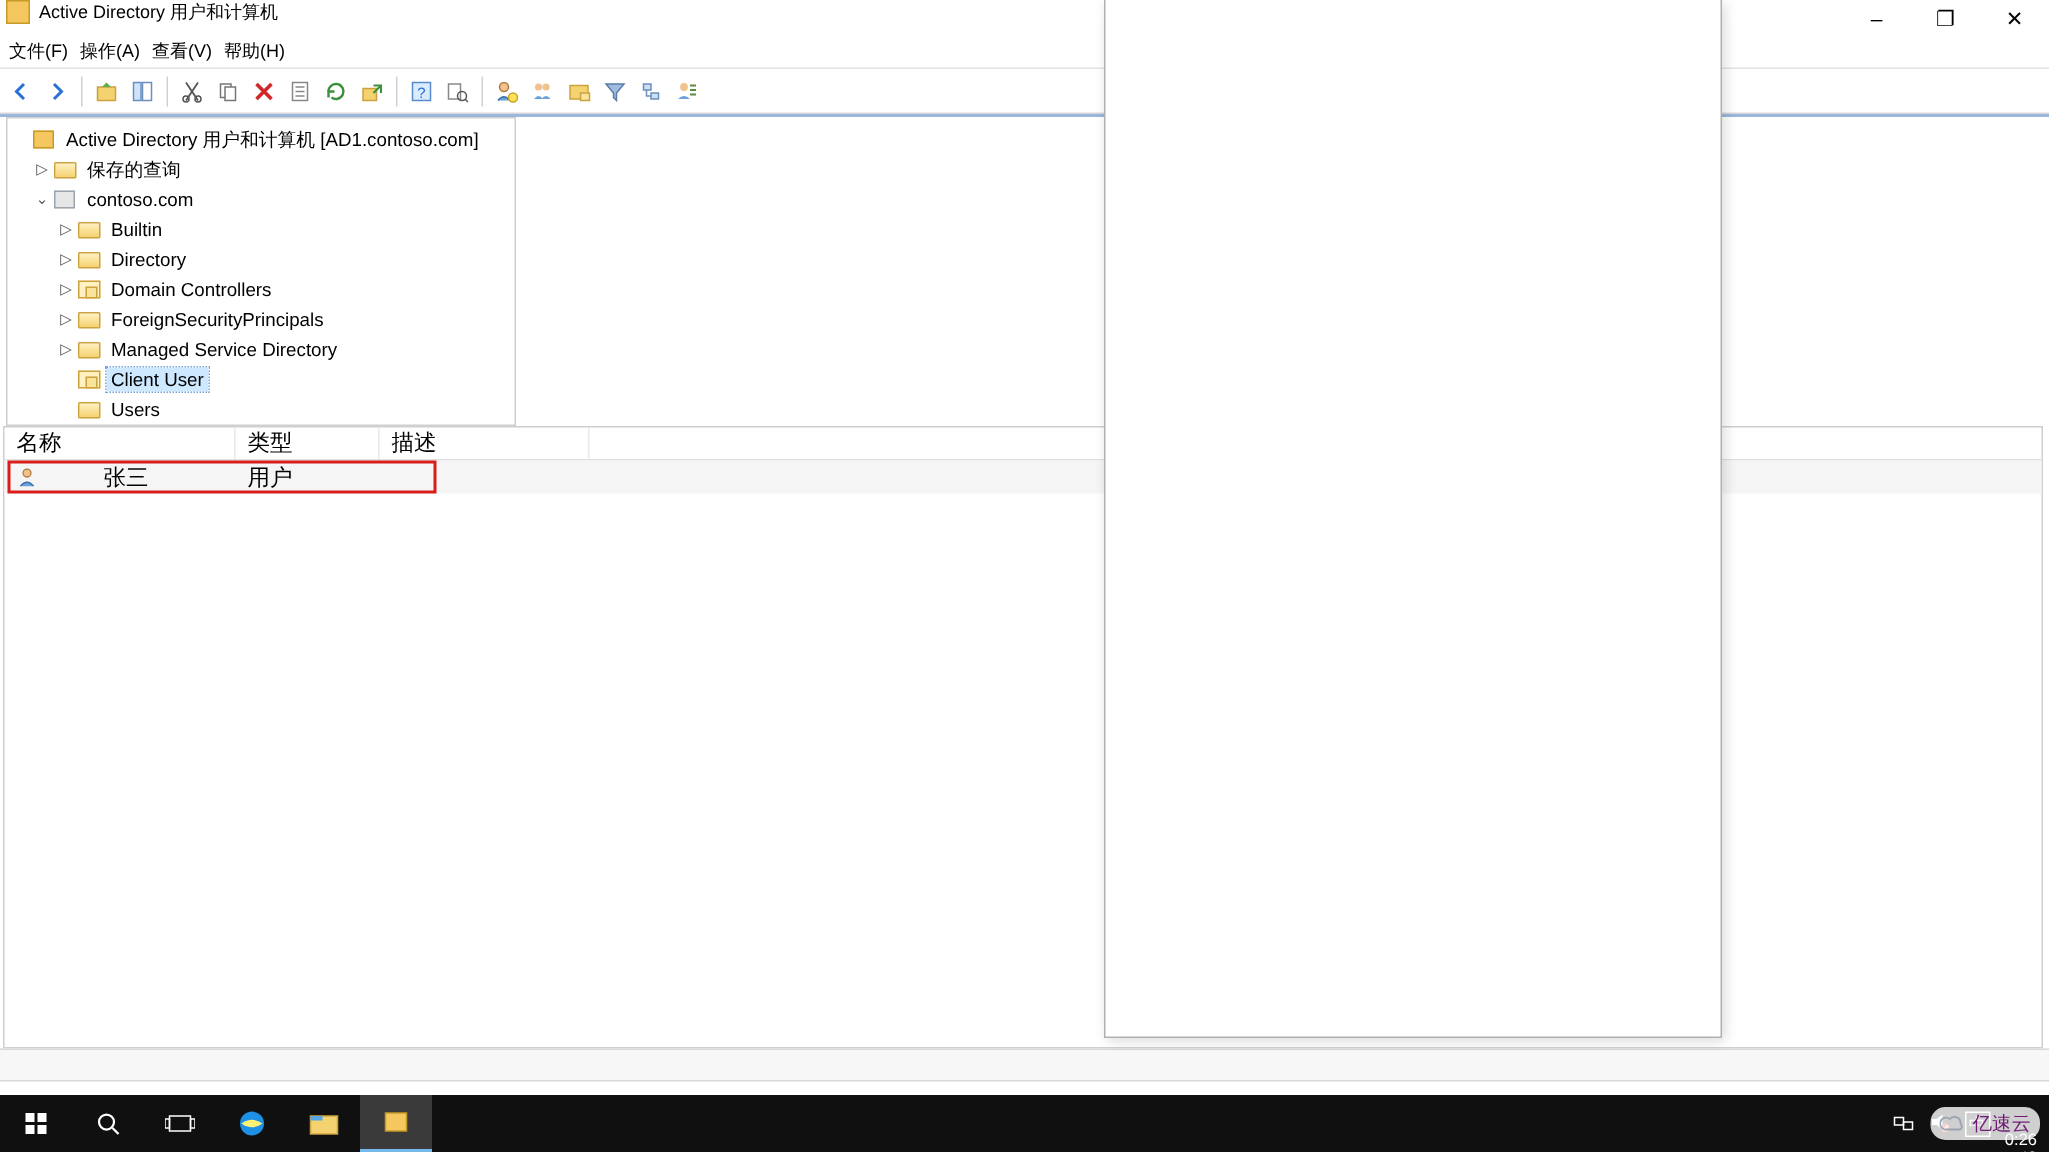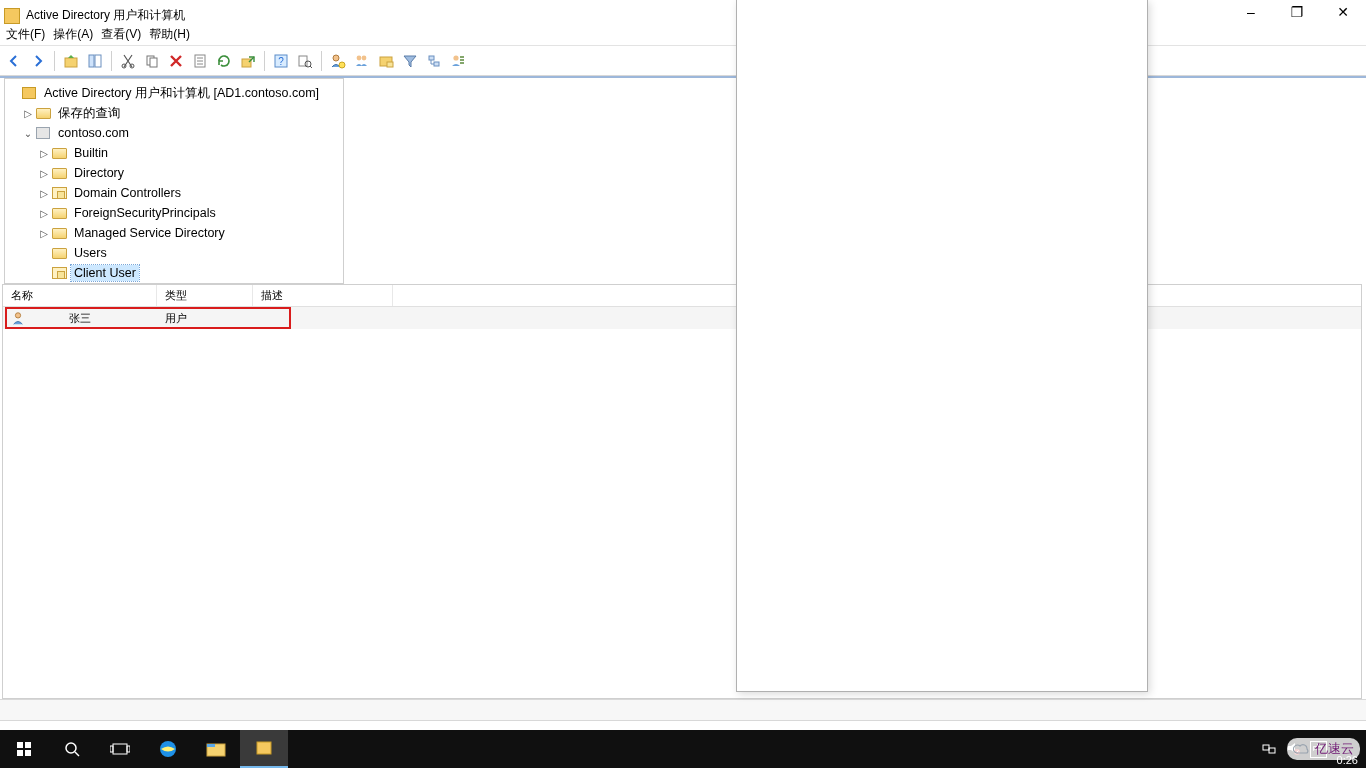--- a/index.html
+++ b/index.html
@@ -1,37 +1,37 @@
 <!DOCTYPE html>
 <html><head>
 <meta charset="utf-8">
 <style>
   * { box-sizing: border-box; margin: 0; padding: 0; font-family: "Microsoft YaHei", "Segoe UI", Tahoma, sans-serif; }
   html, body { width: 1366px; height: 768px; overflow: hidden; background: #fff; }
-  .titlebar { height: 24px; display: flex; align-items: flex-end; padding-left: 4px; background: #fff; font-size: 12px; }
+  .titlebar { height: 24px; display: flex; align-items: flex-start; padding-left: 4px; background: #fff; font-size: 12px; }
   .titlebar .ticon { width: 16px; height: 16px; background: #f5c85f; border: 1px solid #c79a26; margin-right: 6px; }
   .titlebar .spacer { flex: 1; }
   .winctl { width: 46px; height: 24px; display: flex; align-items: center; justify-content: center; font-size: 14px; }
   .menubar { height: 22px; display: flex; align-items: center; padding: 0 6px; font-size: 12px; gap: 8px; border-bottom: 1px solid #e3e3e3; }
   .toolbar { height: 30px; display: flex; align-items: center; gap: 4px; padding: 0 4px; border-bottom: 1px solid #d8d8d8; }
   .tb { width: 20px; height: 20px; display: flex; align-items: center; justify-content: center; font-size: 13px; border: 1px solid transparent; }
   .tb svg { width: 16px; height: 16px; }
   .tdiv { width: 1px; height: 20px; background: #d0d0d0; margin: 0 2px; }
   .work { display: flex; height: 623px; border-top: 2px solid #9db7da; flex-direction: column; }
   .tree { width: 340px; border: 1px solid #cfcfcf; margin: 0 2px 0 4px; overflow: auto; font-size: 12.5px; padding-top: 4px; background: #fff; }
   .tnode { display: flex; align-items: center; height: 20px; padding-right: 4px; white-space: nowrap; }
   .tnode .arrow { width: 14px; text-align: center; color: #555; font-size: 10px; user-select: none; }
   .tnode .ic { width: 16px; height: 14px; margin-right: 4px; display: inline-flex; align-items: center; justify-content: center; }
   .tic-folder { background: linear-gradient(#fff1c2,#f5d270); border: 1px solid #cba23f; border-radius: 1px; width: 15px; height: 11px; }
   .tic-domain { width: 14px; height: 12px; background: #e6e6e6; border: 1px solid #9aa4af; position: relative; }
   .tic-ou { background: #fff1c2; border: 1px solid #cba23f; width: 15px; height: 12px; position: relative; }
   .tic-ou::after { content:""; position:absolute; right:1px; bottom:-1px; width:6px; height:6px; background:#f8e49a; border:1px solid #cba23f; }
   .tnode.sel .lab { background: #cde8ff; outline: 1px dotted #7aa7d8; }
   .lab { padding: 1px 3px; }
-  .list { flex: 1; border: 1px solid #cfcfcf; margin: 0 4px 0 2px; background: #fff; font-size: 11px; position: relative; }
+  .list { flex: 1; border: 1px solid #cfcfcf; margin: 0 4px 0 2px; background: #fff; font-size: 15px; position: relative; }
   .lhead { display: flex; height: 22px; border-bottom: 1px solid #e0e0e0; align-items: center; }
   .lhead .col { padding-left: 8px; border-right: 1px solid #e8e8e8; height: 100%; display: flex; align-items: center; }
   .lrow { display: flex; height: 22px; align-items: center; background: #f5f5f5; }
   .lrow .col { padding-left: 8px; height: 100%; display: flex; align-items: center; gap: 40px; }
   .redbox { position: absolute; border: 2px solid #d91c1c; pointer-events: none; }
   .usericon { width: 14px; height: 14px; margin-right: 4px; }
   .statusbar { height: 22px; border-top: 1px solid #d8d8d8; border-bottom: 1px solid #d8d8d8; background: #f7f7f7; }
   .overlay-window { position: absolute; top: 0; left: 736px; width: 412px; height: 692px; background: #fff; border-left: 1px solid #b0b0b0; border-right: 1px solid #b0b0b0; border-bottom: 1px solid #b0b0b0; box-shadow: 2px 2px 8px rgba(0,0,0,0.15); }
   .taskbar { position: absolute; bottom: 0; left: 0; width: 1366px; height: 38px; background: #101010; display: flex; align-items: center; color: #fff; font-size: 11px; }
   .taskbar .tbtn { width: 48px; height: 38px; display: flex; align-items: center; justify-content: center; }
@@ -236,33 +236,33 @@
         </span>
       <span class="lab">ForeignSecurityPrincipals</span>
     </div>
     <div class="tnode" style="padding-left:32px">
       <span class="arrow">▷</span>
       <span class="ic">
           <span class="tic-folder"></span>
         </span>
       <span class="lab">Managed Service Directory</span>
     </div>
-    <div class="tnode" style="padding-left:32px">
-      <span class="arrow"></span>
-      <span class="ic">
-          <span class="tic-folder"></span>
-        </span>
-      <span class="lab">Users</span>
-    </div>
     <div class="tnode sel" style="padding-left:32px">
       <span class="arrow"></span>
       <span class="ic">
           <span class="tic-ou"></span>
         </span>
       <span class="lab">Client User</span>
+    </div>
+    <div class="tnode" style="padding-left:32px">
+      <span class="arrow"></span>
+      <span class="ic">
+          <span class="tic-folder"></span>
+        </span>
+      <span class="lab">Users</span>
     </div>
   </div>
 
   <div class="list">
     <div class="lhead">
       <div class="col col-name">名称</div>
       <div class="col col-type">类型</div>
       <div class="col col-desc">描述</div>
     </div>
     <div class="lrow">

